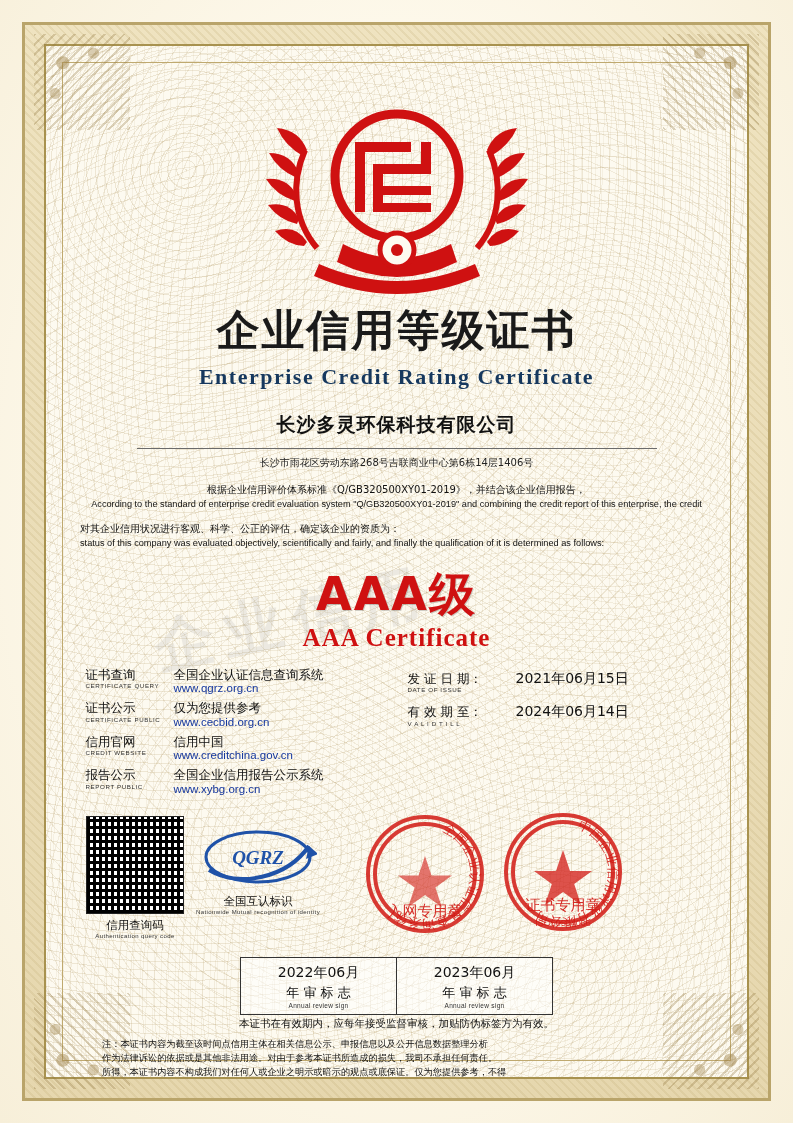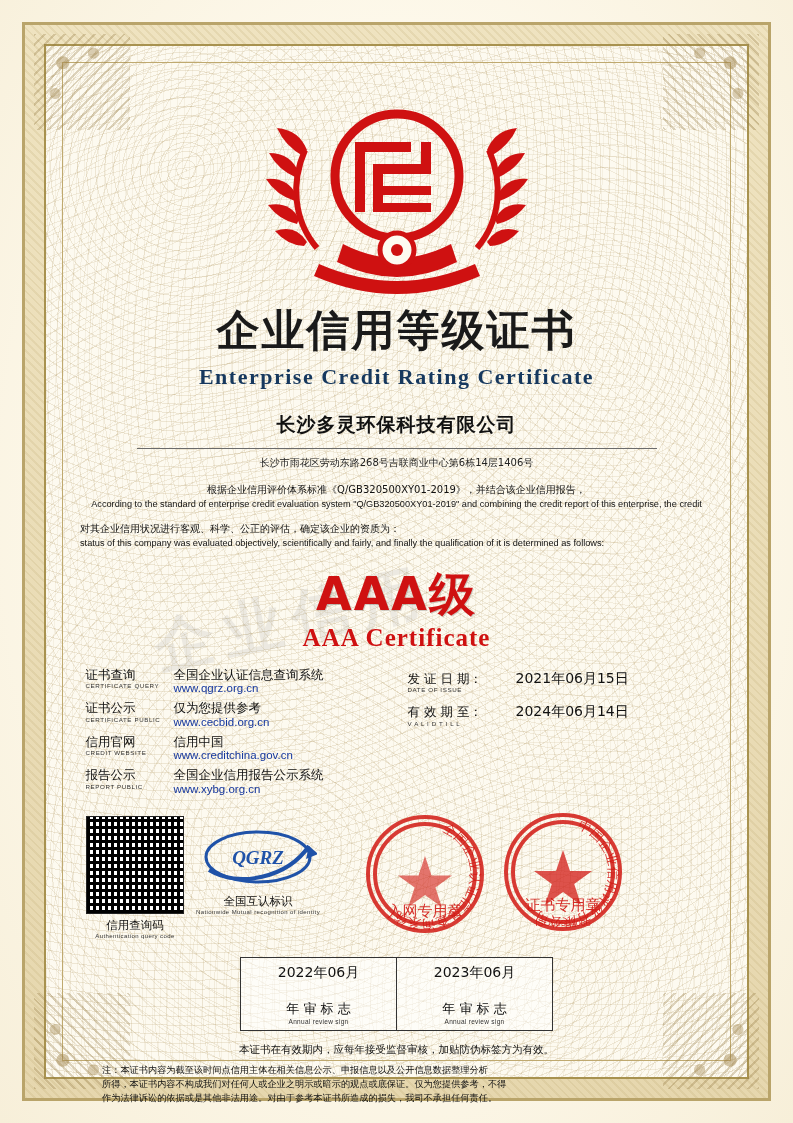--- a/index.html
+++ b/index.html
@@ -158,26 +158,26 @@
   
   .review{
     display:flex;justify-content:center;margin-top:6px;
   }
   .rev-cell{
     width:155px;border:1px solid #333;padding:6px 0 5px;text-align:center;
     background:rgba(255,255,255,.5);
   }
   .rev-cell + .rev-cell{border-left:none;}
   .rev-date{font-family:"DejaVu Sans", sans-serif;font-size:14px;color:#111;}
-  .rev-cn{font-family:"DejaVu Sans", sans-serif;font-size:13px;color:#111;margin-top:18px;}
+  .rev-cn{font-family:"DejaVu Sans", sans-serif;font-size:13px;color:#111;margin-top:2px;}
   .rev-en{font-family:"Liberation Sans", sans-serif;font-size:6.5px;color:#333;letter-spacing:.3px;}
 
   .note{
     font-family:"DejaVu Sans", sans-serif;font-size:10.5px;color:#111;
-    margin-top:12px;
+    margin-top:2px;
   }
   .fineprint{
     font-family:"DejaVu Sans", sans-serif;font-size:9.2px;color:#111;
     text-align:left;line-height:1.55;margin-top:6px;padding:0 32px;
   }
 
   .watermark{
     position:absolute;left:150px;top:560px;width:470px;
     font-family:"DejaVu Sans", sans-serif;font-size:60px;font-weight:bold;
     color:rgba(150,150,150,.16);letter-spacing:10px;
@@ -396,18 +396,18 @@
         <div class="rev-date">2023年06月</div>
         <div class="rev-cn">年 审 标 志</div>
         <div class="rev-en">Annual  review  sign</div>
       </div>
     </div>
 
     <div class="note">本证书在有效期内，应每年接受监督审核，加贴防伪标签方为有效。</div>
 
     <div class="fineprint">
       <div>注：本证书内容为截至该时间点信用主体在相关信息公示、申报信息以及公开信息数据整理分析</div>
+      <div>作为法律诉讼的依据或是其他非法用途。对由于参考本证书所造成的损失，我司不承担任何责任。</div>
       <div>所得，本证书内容不构成我们对任何人或企业之明示或暗示的观点或底保证。仅为您提供参考，不得</div>
-      <div>作为法律诉讼的依据或是其他非法用途。对由于参考本证书所造成的损失，我司不承担任何责任。</div>
     </div>
 
   </div>
 </div>
 
 </body></html>

